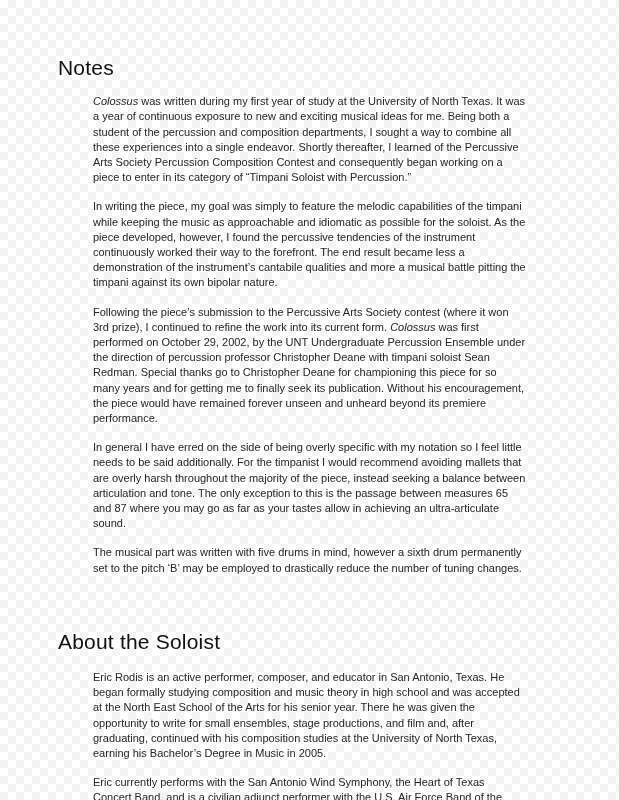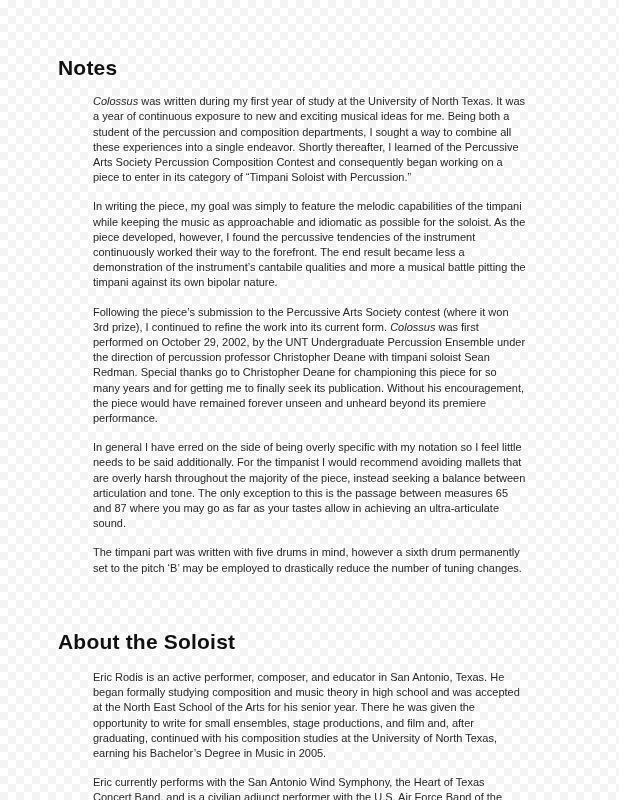--- a/index.html
+++ b/index.html
@@ -29,21 +29,21 @@
   }
   .document {
     position: absolute;
     inset: 0;
     z-index: 1;
     padding: 48px 58px 0 58px;
     box-sizing: border-box;
   }
   h1.section-title {
     font-size: 21px;
-    font-weight: bold;
+    font-weight: normal;
     letter-spacing: 0.2px;
     color: #111111;
     margin: 0 0 14px 0;
     line-height: 1.15;
   }
   .section-notes h1.section-title {
     margin-top: 8px;
   }
   .section-composer {
     margin-top: 54px;
@@ -91,21 +91,21 @@
     <h1 class="section-title">Notes</h1>
 
     <p class="body-block"><span class="ital">Colossus</span><span> was written during my first year of study at the University of North Texas.  It was a year of continuous exposure to new and exciting musical ideas for me. Being both a student of the percussion and composition departments, I sought a way to combine all these experiences into a single endeavor.  Shortly thereafter, I learned of the Percussive Arts Society Percussion Composition Contest and consequently began working on a piece to enter in its category of “Timpani Soloist with Percussion.”</span></p>
 
     <p class="body-block"><span>In writing the piece, my goal was simply to feature the melodic capabilities of the timpani while keeping the music as approachable and idiomatic as possible for the soloist.  As the piece developed, however, I found the percussive tendencies of the instrument continuously worked their way to the forefront.  The end result became less a demonstration of the instrument’s cantabile qualities and more a musical battle pitting the timpani against its own bipolar nature.</span></p>
 
     <p class="body-block"><span>Following the piece’s submission to the Percussive Arts Society contest (where it won 3rd prize), I continued to refine the work into its current form. </span><span class="ital">Colossus</span><span> was first performed on October 29, 2002, by the UNT Undergraduate Percussion Ensemble under the direction of percussion professor Christopher Deane with timpani soloist Sean Redman.  Special thanks go to Christopher Deane for championing this piece for so many years and for getting me to finally seek its publication.  Without his encouragement, the piece would have remained forever unseen and unheard beyond its premiere performance.</span></p>
 
     <p class="body-block"><span>In general I have erred on the side of being overly specific with my notation so I feel little needs to be said additionally.  For the timpanist I would recommend avoiding mallets that are overly harsh throughout the majority of the piece, instead seeking a balance between articulation and tone.  The only exception to this is the passage between measures 65 and 87 where you may go as far as your tastes allow in achieving an ultra-articulate sound.</span></p>
 
-    <p class="body-block"><span>The timpani part was written with five drums in mind, however a sixth drum permanently set to the pitch ‘B’ may be employed to drastically reduce the number of tuning changes.</span></p>
+    <p class="body-block"><span>The musical part was written with five drums in mind, however a sixth drum permanently set to the pitch ‘B’ may be employed to drastically reduce the number of tuning changes.</span></p>
 
   </section>
 
   <section class="section-composer">
     <h1 class="section-title">About the Soloist</h1>
 
     <p class="body-block"><span class="bold">Eric Rodis</span><span> is an active performer, composer, and educator in San Antonio, Texas. He began formally studying composition and music theory in high school and was accepted at the North East School of the Arts for his senior year. There he was given the opportunity to write for small ensembles, stage productions, and film and, after graduating, continued with his composition studies at the University of North Texas, earning his Bachelor’s Degree in Music in 2005.</span></p>
 
     <p class="body-block"><span>Eric currently performs with the San Antonio Wind Symphony, the Heart of Texas Concert Band, and is a civilian adjunct performer with the U.S. Air Force Band of the West. He is a private instructor and clinician at an ever-growing number of middle schools and high schools and continues to write for percussion ensembles and marching programs in addition to film, band, and orchestra.</span></p>
   </section>

